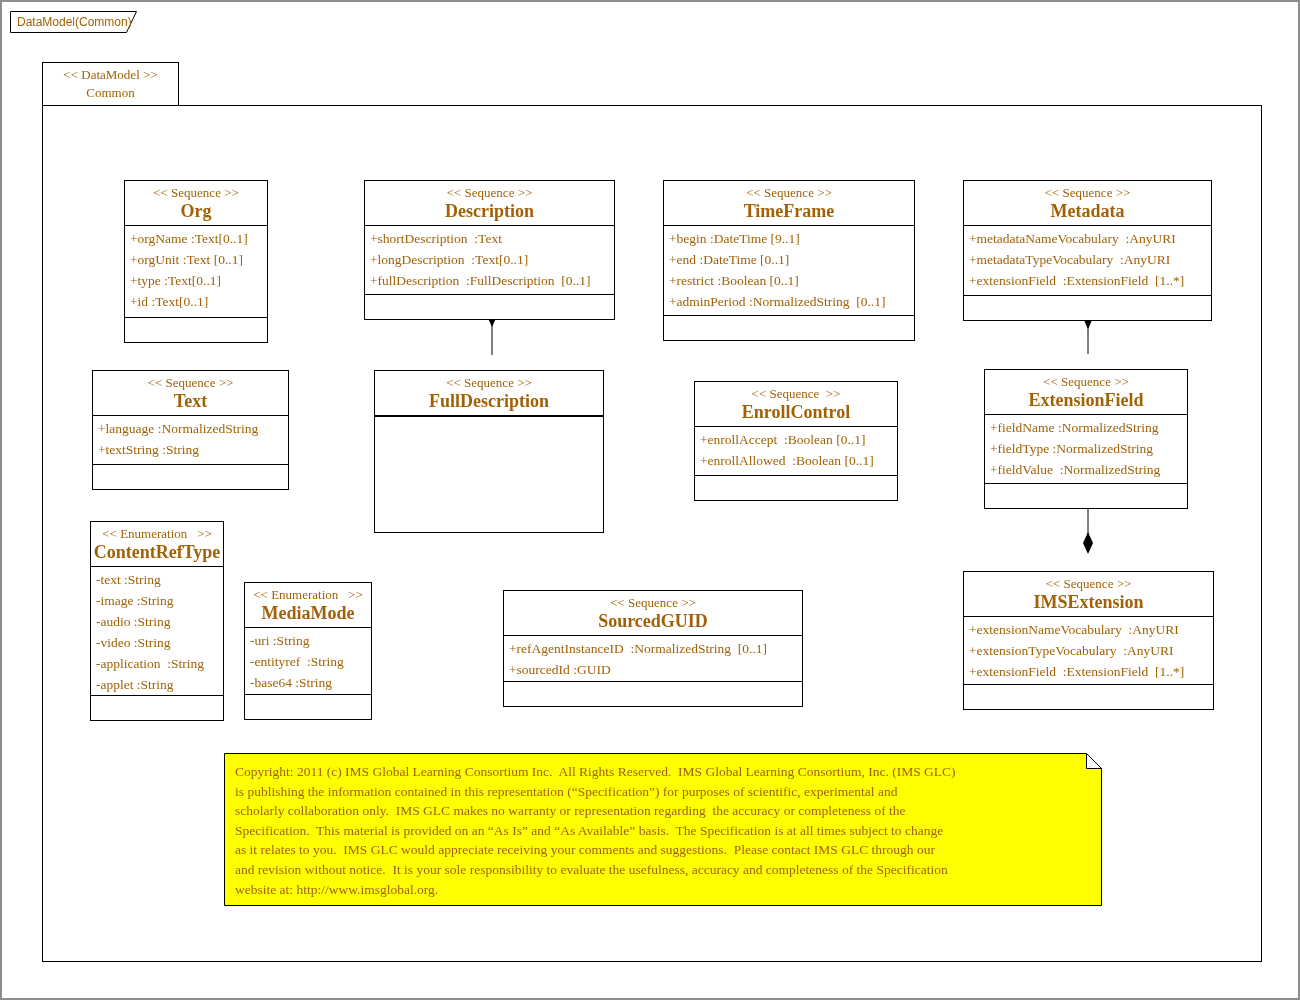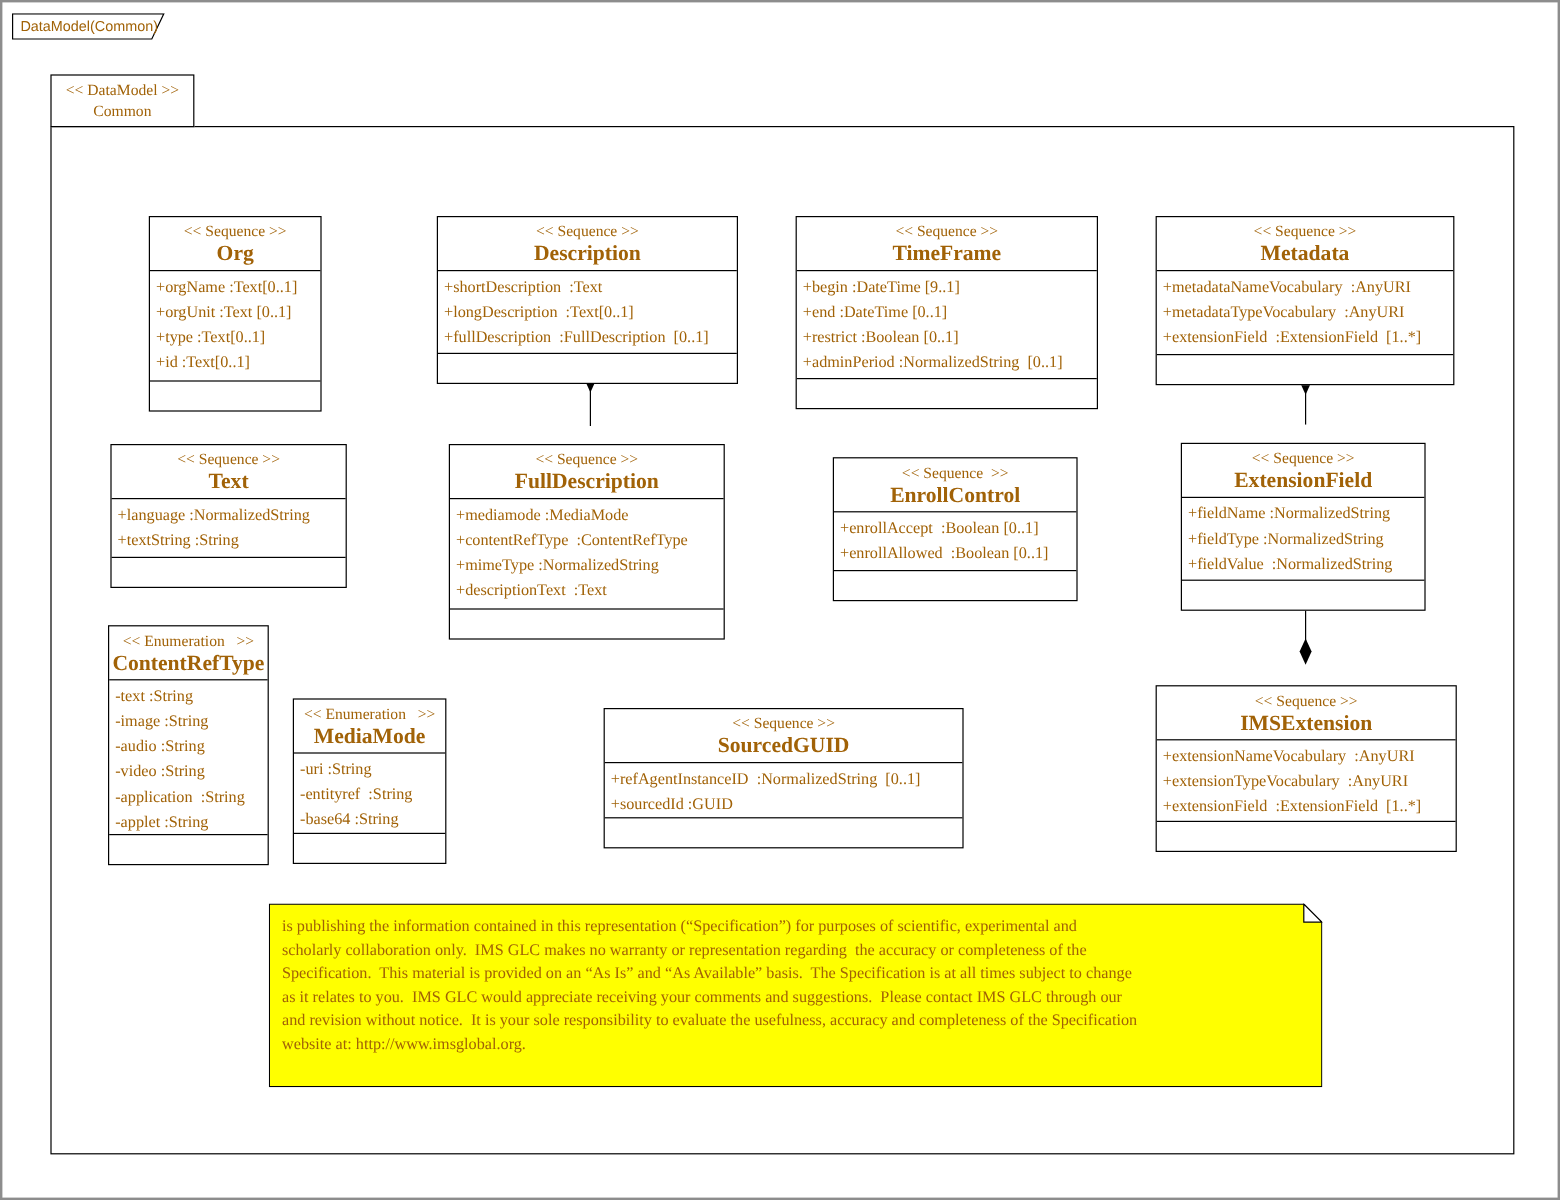--- a/index.html
+++ b/index.html
@@ -9,21 +9,21 @@
     font-family:"Liberation Serif",serif;color:#a16207;
   }
   
   .diagram-tab{position:absolute;left:8px;top:9px;width:140px;height:25px;}
   .diagram-tab .tab-label{
     position:absolute;left:7px;top:4px;font-family:"Liberation Sans",sans-serif;
     font-size:12px;white-space:pre;
   }
   
   .package-box{
-    position:absolute;left:40px;top:60px;width:120px;height:44px;
+    position:absolute;left:40px;top:60px;width:137px;height:44px;
     border:1px solid #000;background:#fff;box-sizing:border-box;
     text-align:center;font-size:13px;padding-top:3px;z-index:3;
   }
   .package-box .pkg-line{line-height:18px;white-space:pre;}
   
   .diagram-frame{
     position:absolute;left:40px;top:103px;width:1220px;height:857px;
     border:1px solid #000;box-sizing:border-box;background:#fff;z-index:1;
   }
   
@@ -130,26 +130,20 @@
       <div class="attr">+textString :String</div>
     </div>
     <div class="uml-empty"></div>
   </div>
 
   <div class="uml-class" style="left:372px;top:352px;width:230px;height:163px;">
     <div class="uml-head">
       <div class="stereotype">&lt;&lt; Sequence &gt;&gt;</div>
       <div class="cname">FullDescription</div>
     </div>
-    <div class="uml-attrs">
-      <div class="attr">+mediamode :MediaMode</div>
-      <div class="attr">+contentRefType  :ContentRefType</div>
-      <div class="attr">+mimeType :NormalizedString</div>
-      <div class="attr">+descriptionText  :Text</div>
-    </div>
     <div class="uml-empty"></div>
   </div>
 
   <div class="uml-class" style="left:692px;top:363px;width:204px;height:120px;">
     <div class="uml-head">
       <div class="stereotype">&lt;&lt; Sequence  &gt;&gt;</div>
       <div class="cname">EnrollControl</div>
     </div>
     <div class="uml-attrs">
       <div class="attr">+enrollAccept  :Boolean [0..1]</div>
@@ -246,20 +240,21 @@
     </svg>
   </div>
 
   <div class="note-shape">
     <svg width="878" height="153">
       <path d="M0.5,0.5 L862.5,0.5 L877.5,15.5 L877.5,152.5 L0.5,152.5 Z" fill="#FFFF00" stroke="#000000" stroke-width="1"></path>
       <polygon points="862.5,0.5 862.5,15.5 877.5,15.5" fill="#ffffff" stroke="#000000" stroke-width="1"></polygon>
     </svg>
   </div>
   <div class="note-text">
+    <div class="note-line">Copyright: 2011 (c) IMS Global Learning Consortium Inc.  All Rights Reserved.  IMS Global Learning Consortium, Inc. (IMS GLC)</div>
     <div class="note-line">is publishing the information contained in this representation (“Specification”) for purposes of scientific, experimental and</div>
     <div class="note-line">scholarly collaboration only.  IMS GLC makes no warranty or representation regarding  the accuracy or completeness of the</div>
     <div class="note-line">Specification.  This material is provided on an “As Is” and “As Available” basis.  The Specification is at all times subject to change</div>
     <div class="note-line">as it relates to you.  IMS GLC would appreciate receiving your comments and suggestions.  Please contact IMS GLC through our</div>
     <div class="note-line">and revision without notice.  It is your sole responsibility to evaluate the usefulness, accuracy and completeness of the Specification</div>
     <div class="note-line">website at: http://www.imsglobal.org.</div>
   </div>
 
 </div>
 

